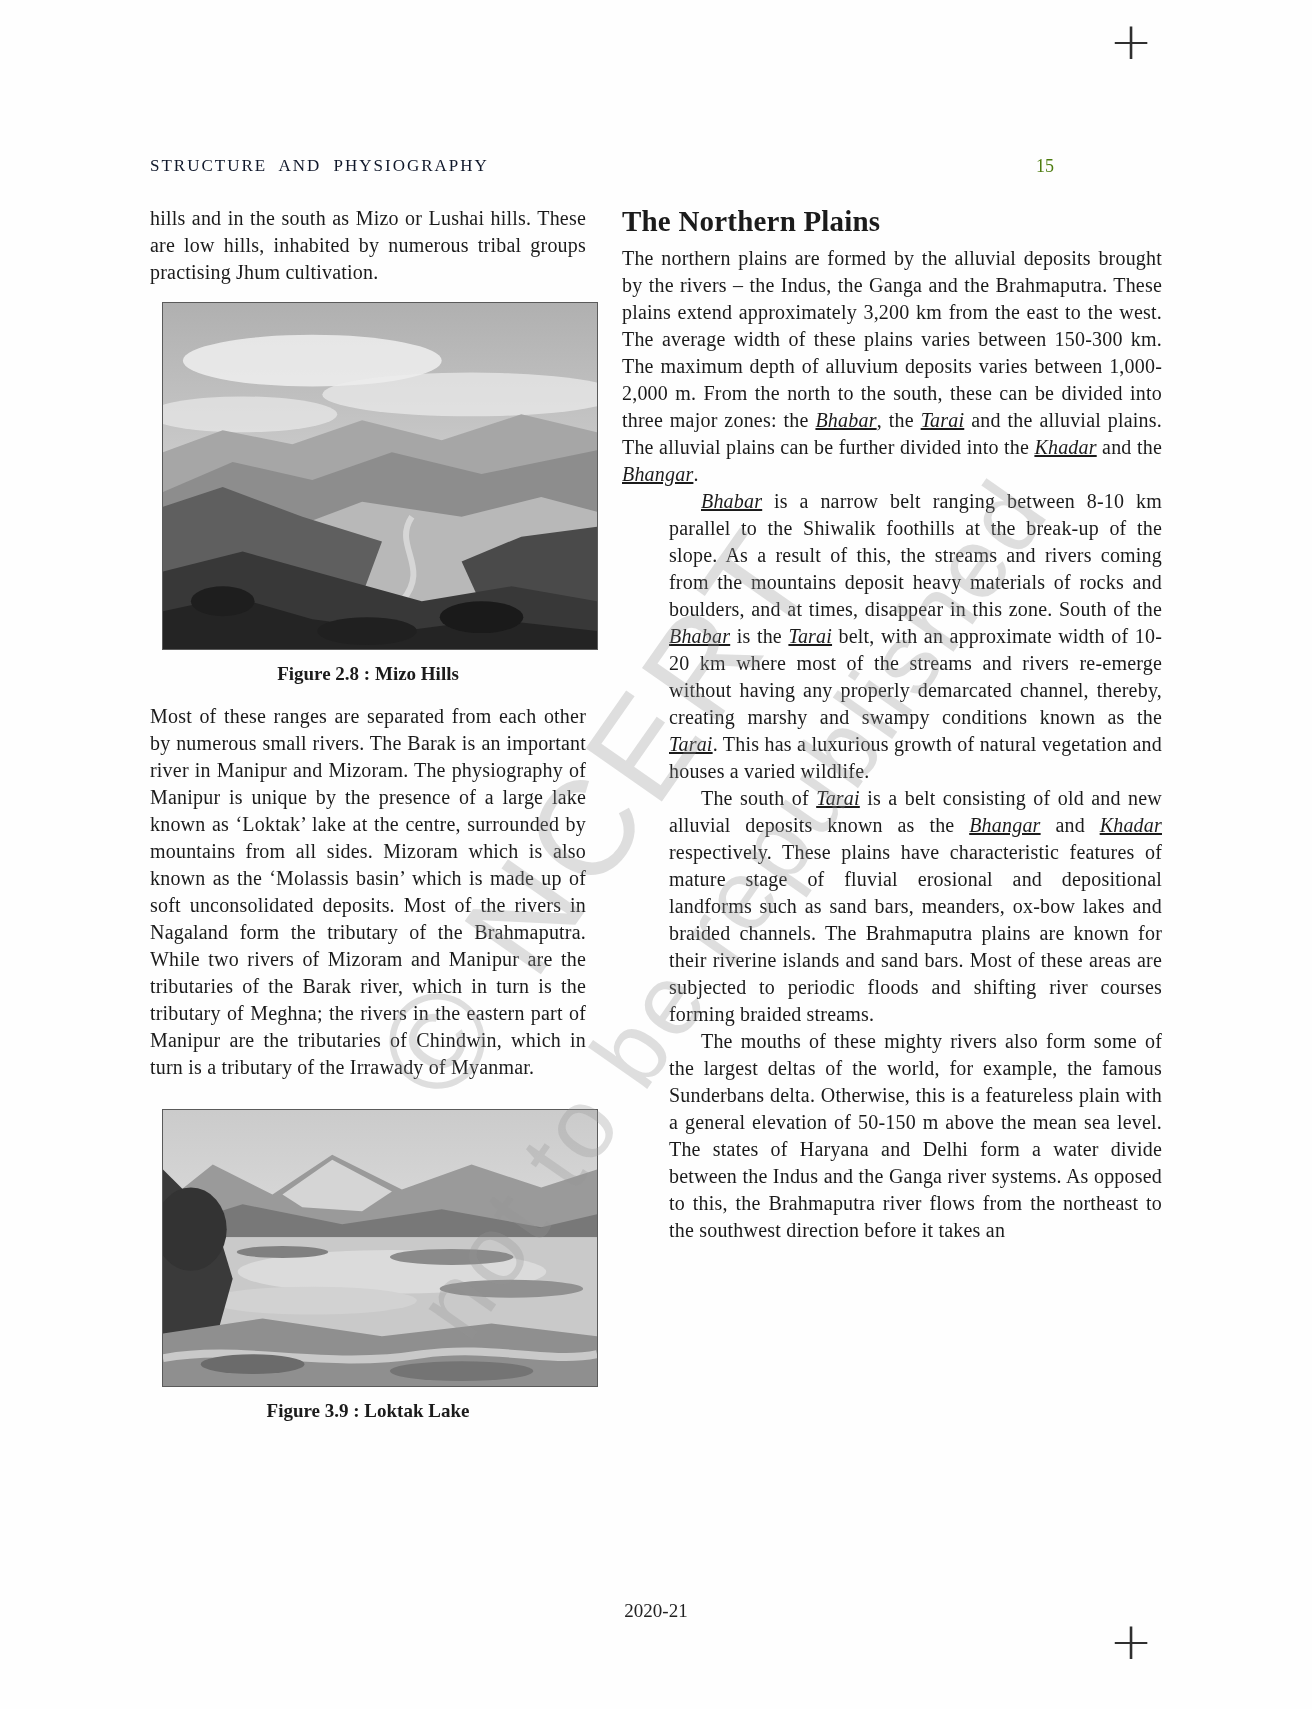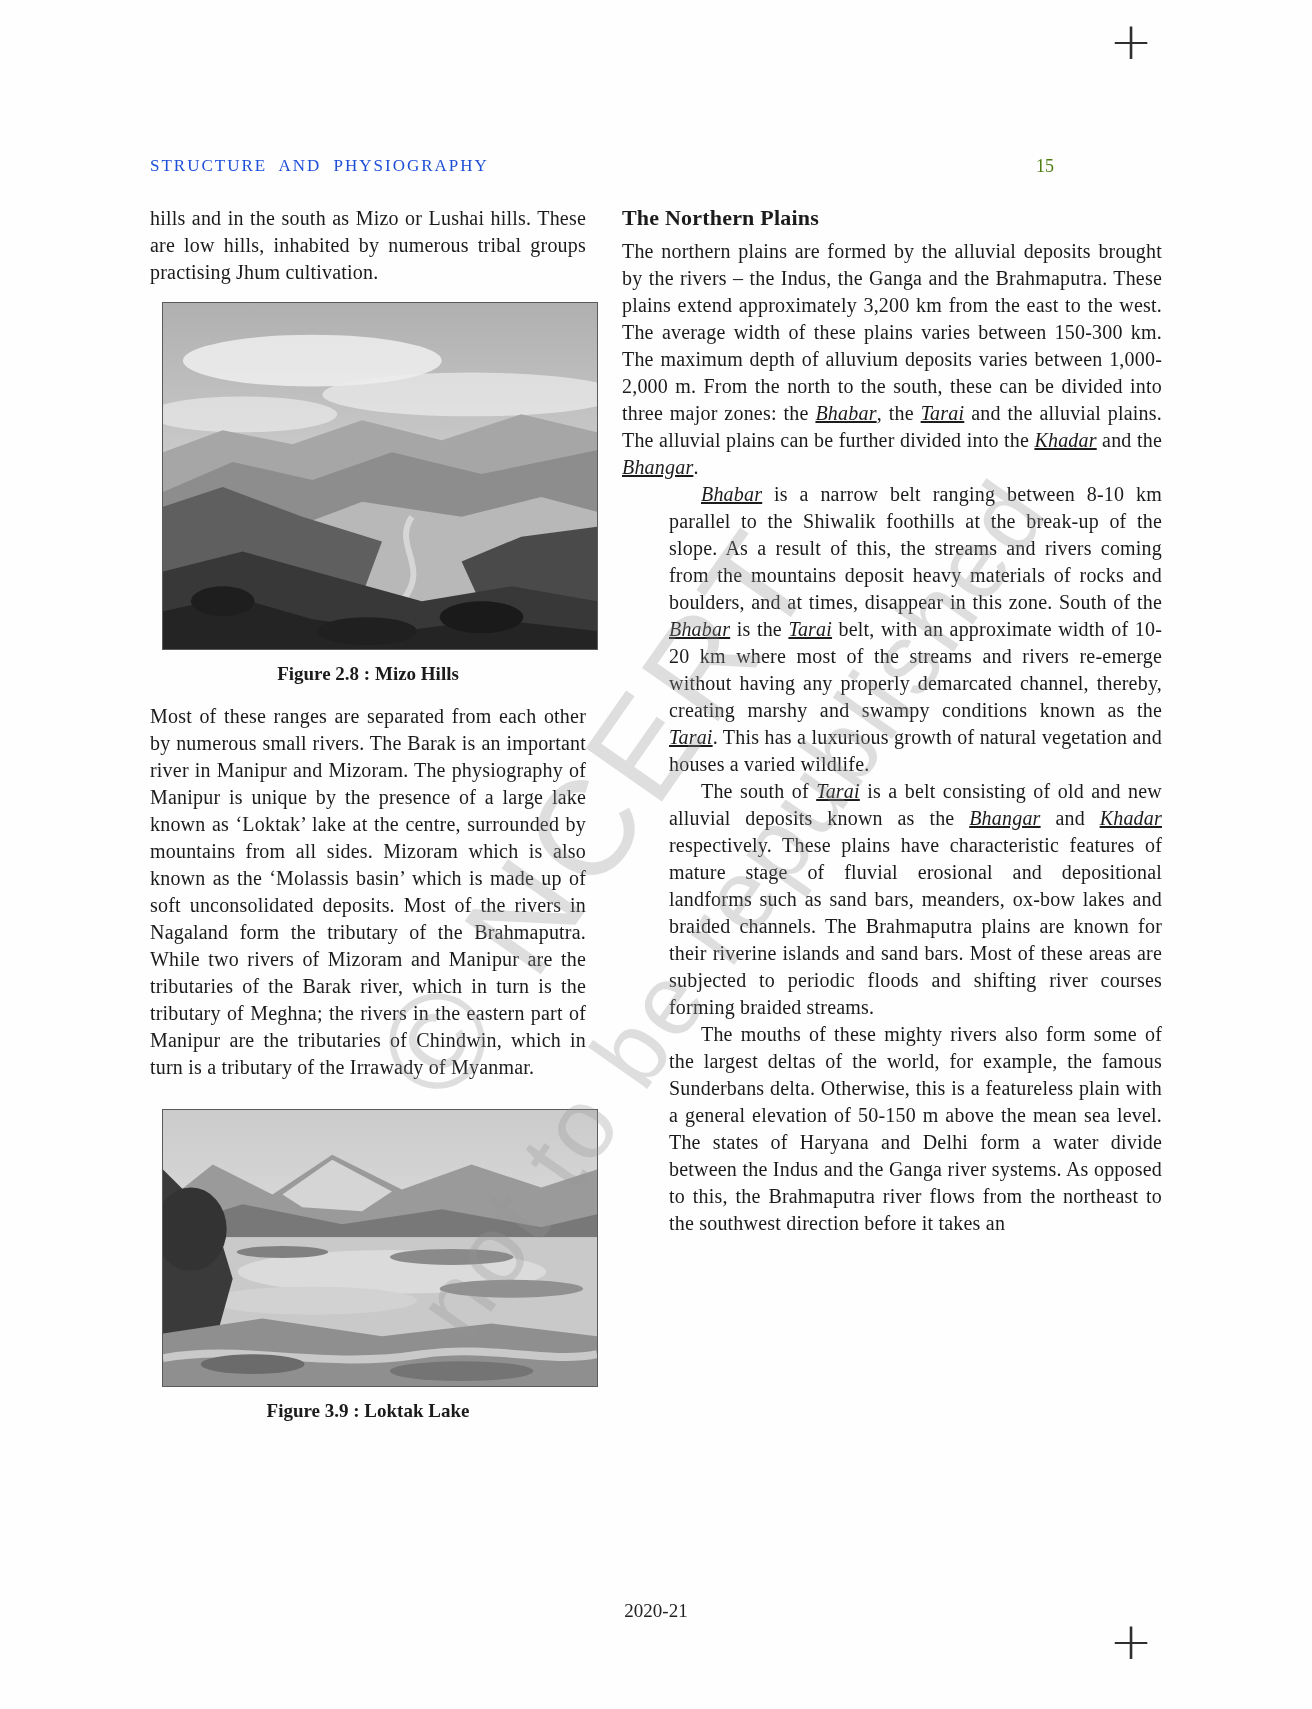--- a/index.html
+++ b/index.html
@@ -8,39 +8,39 @@
     position:relative;
     width:1312px; height:1709px;
     background:#fefefe;
     overflow:hidden;
     font-family:"Liberation Serif","DejaVu Serif",serif;
     color:#1b1b1b;
   }
   .running-head {
     position:absolute; top:156px; left:150px;
     font-size:17px; letter-spacing:2px; word-spacing:6px;
-    color:#1d4ed8;
+    color:#0f172a;
   }
   .page-number {
     position:absolute; top:156px; left:1036px;
     font-size:18px; color:#4d7c0f;
   }
   .content {
     position:absolute; top:205px; left:150px; width:1012px;
     display:flex; gap:36px;
   }
   .col-left { width:436px; }
   .col-right { width:540px; }
   .body-text {
     font-size:20px; line-height:27px;
     text-align:justify; letter-spacing:0.2px;
   }
   .indent { text-indent:32px;margin-left:47px; }
   .section-heading {
-    font-size:22px; font-weight:bold; margin-bottom:7px; letter-spacing:0.2px;
+    font-size:29px; font-weight:bold; margin-bottom:7px; letter-spacing:0.2px;
   }
   figure { margin:12px; }
   .figure-block { margin-top:16px; }
   .figure-block-2 { margin-top:28px; }
   .photo {
     width:436px; border:1px solid #5a5a5a; background:#cfcfcf;
     display:block; line-height:0;
   }
   .photo-1 { height:348px; }
   .photo-2 { height:278px; }

